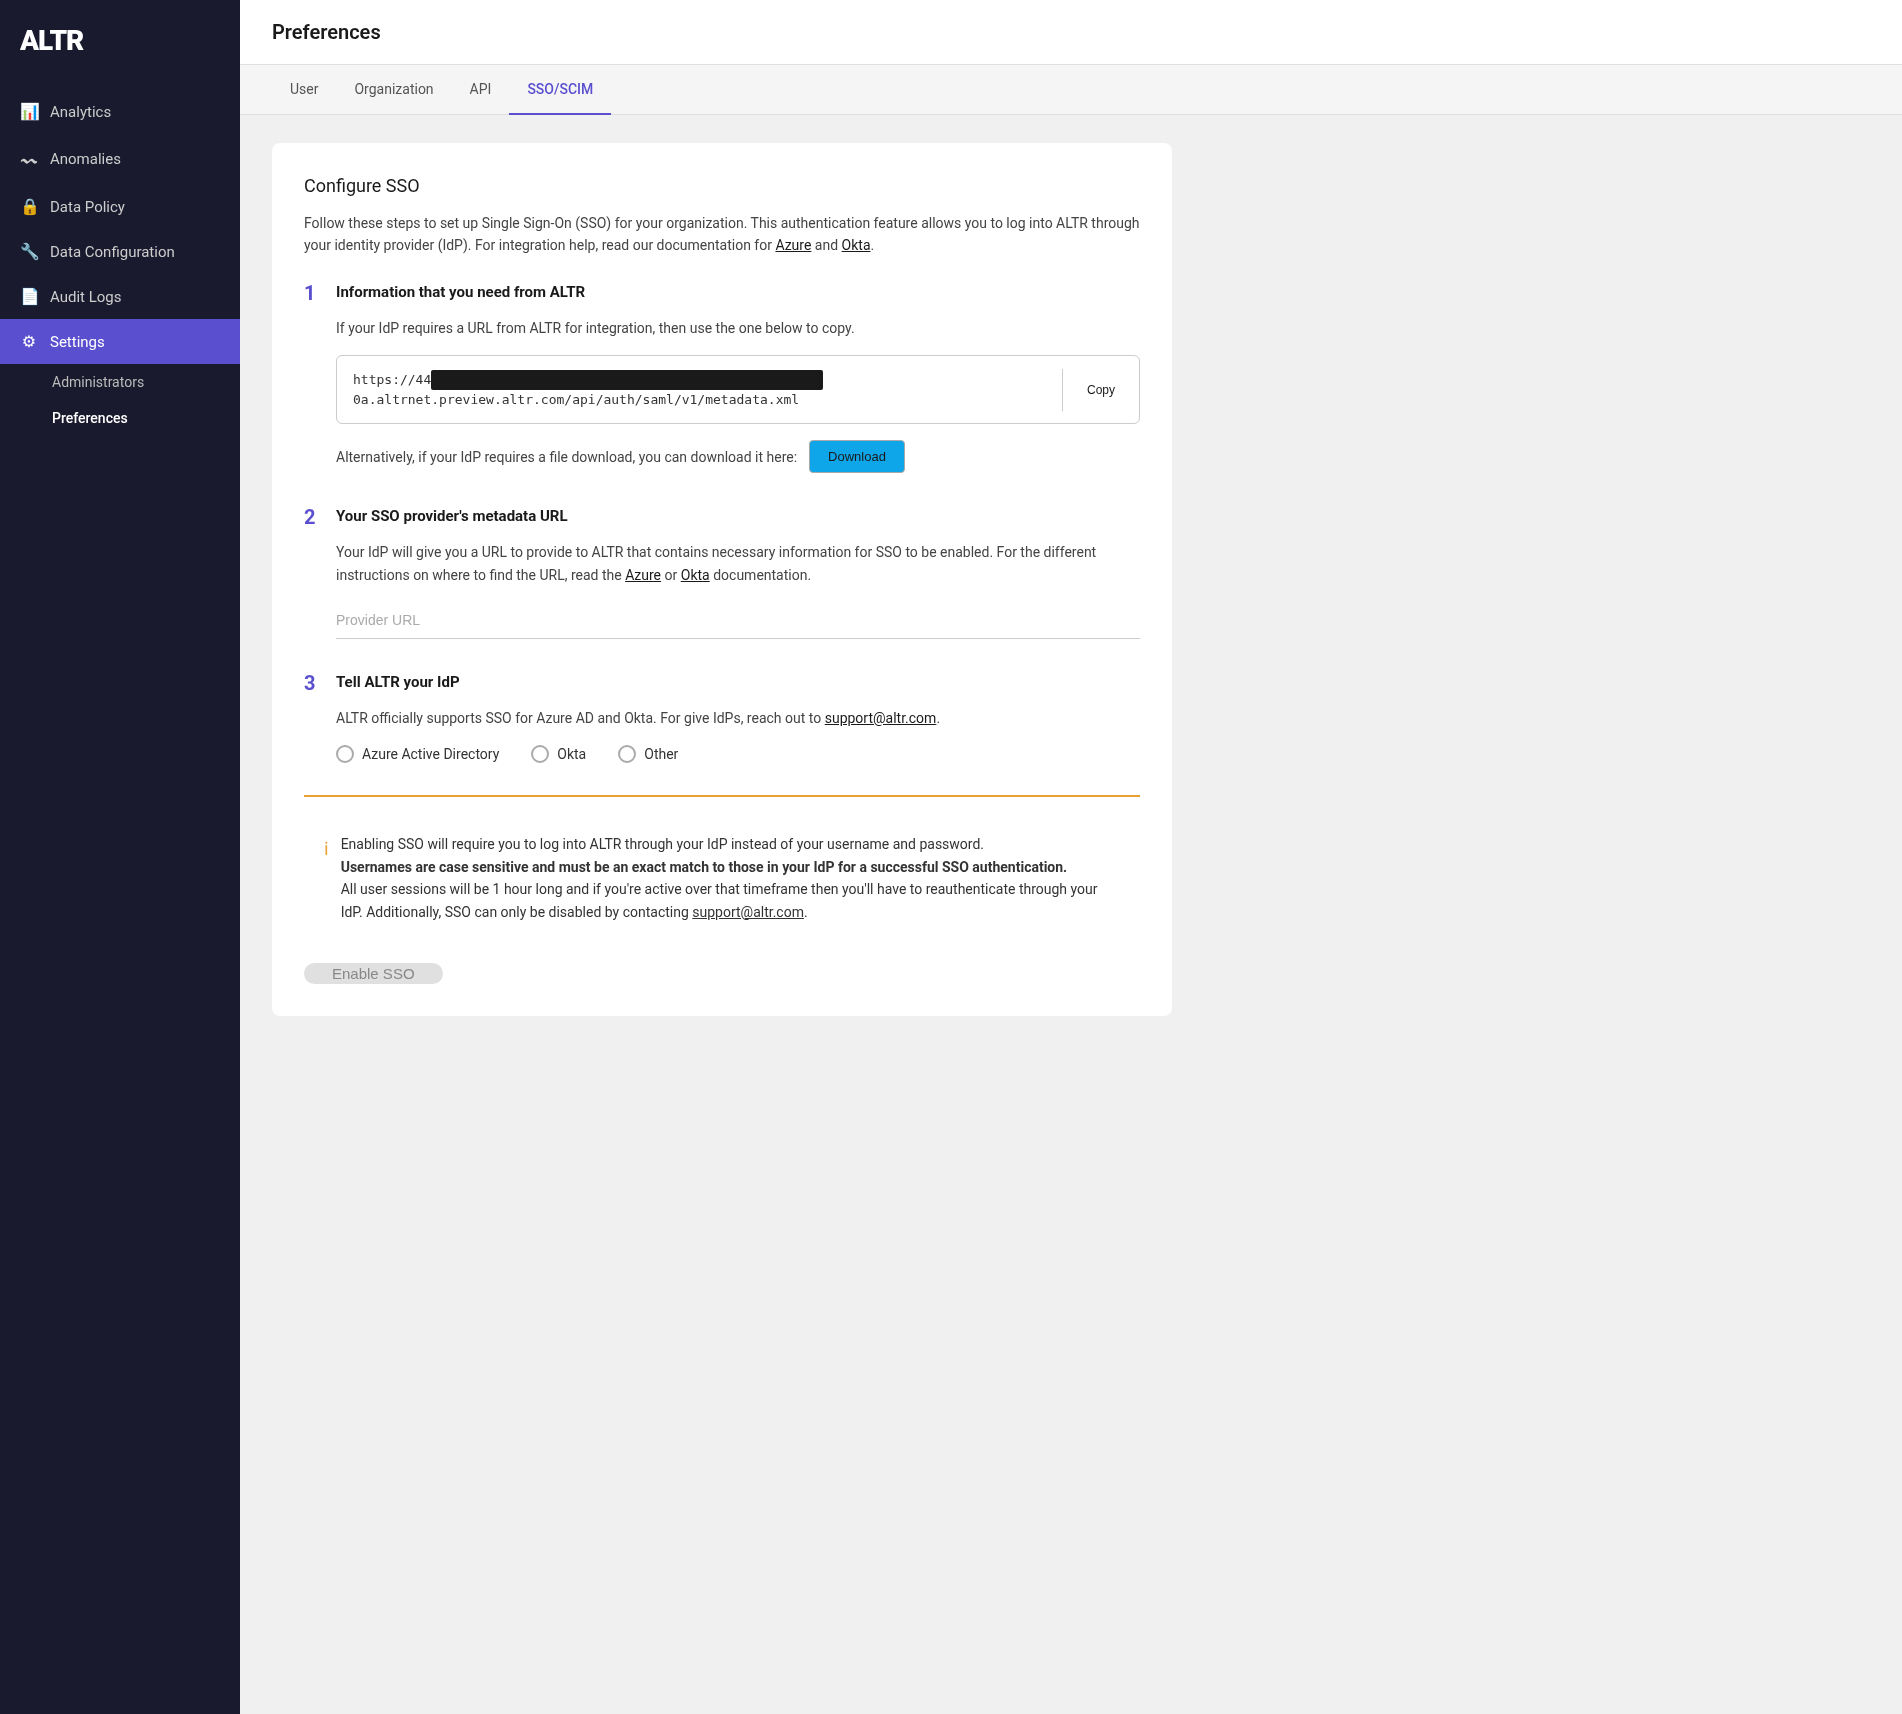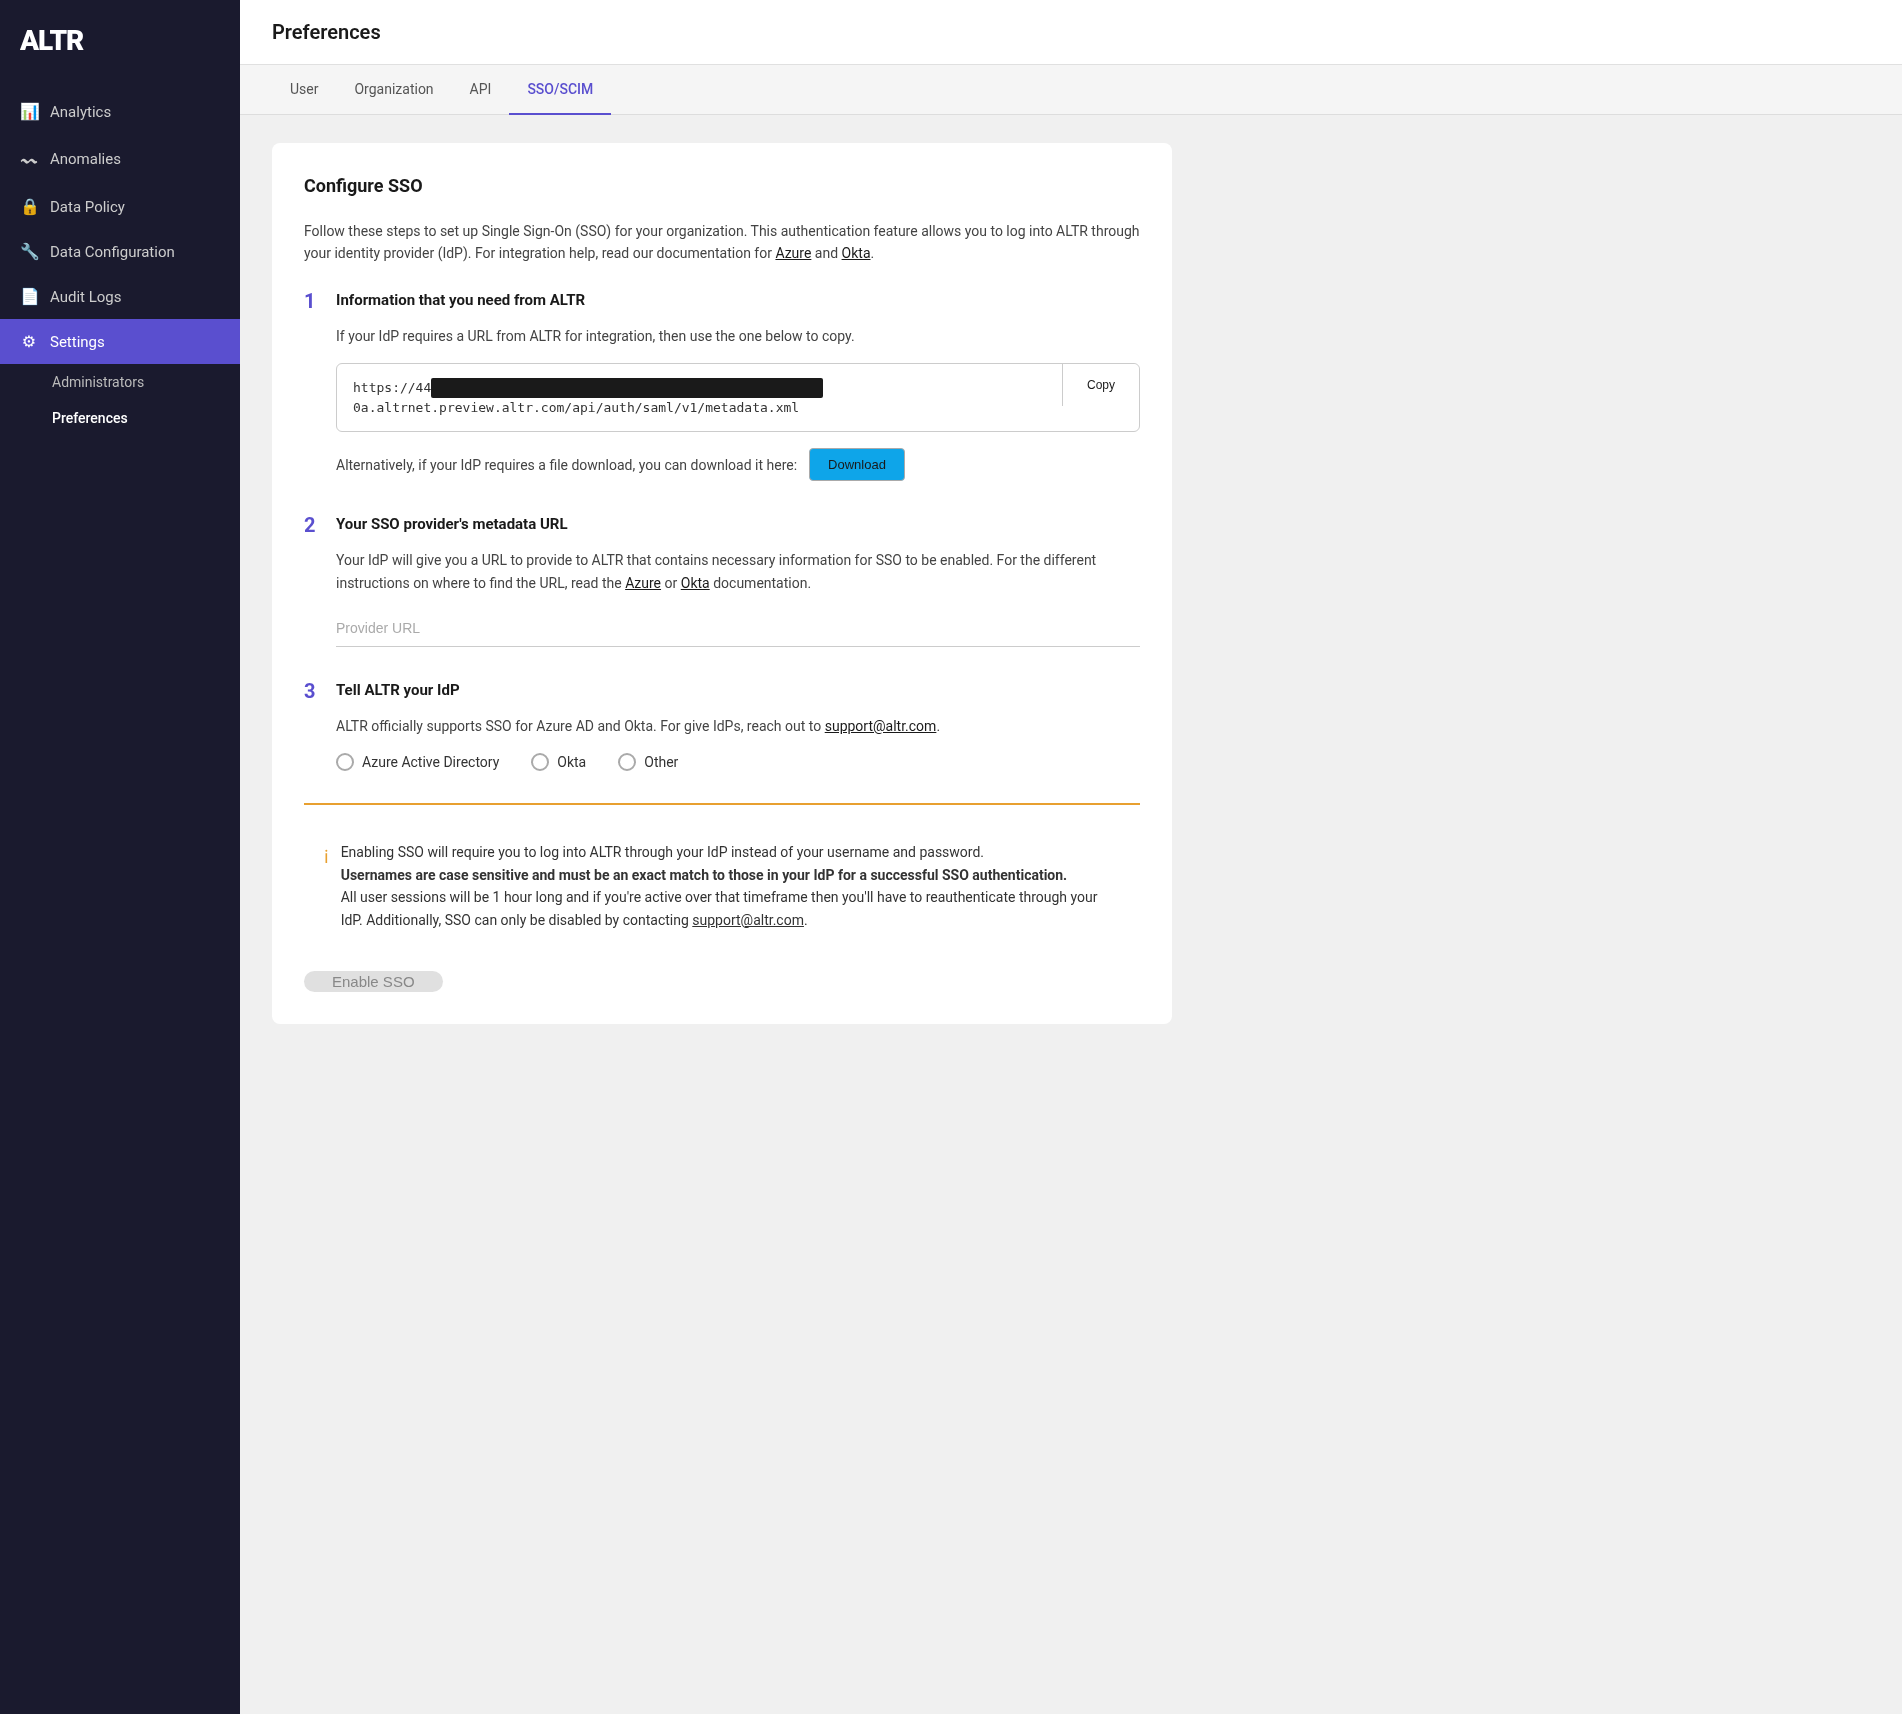--- a/index.html
+++ b/index.html
@@ -103,23 +103,23 @@
     .card {
       background: #fff;
       border-radius: 8px;
       padding: 32px;
       max-width: 900px;
     }
 
     
     .section-title {
       font-size: 18px;
-      font-weight: 700;
-      color: #1a1a1a;
-      margin-bottom: 24px;
+      font-weight: 400;
+      color: #1a1a1a;
+      margin-bottom: 16px;
     }
     .section-desc {
       font-size: 14px;
       color: #444;
       line-height: 1.6;
       margin-bottom: 24px;
     }
     .section-desc a {
       color: #1a1a1a;
       text-decoration: underline;
@@ -158,20 +158,21 @@
     .step-desc a {
       color: #1a1a1a;
       text-decoration: underline;
     }
 
     
     .url-box {
       border: 1px solid #ccc;
       border-radius: 6px;
       display: flex;
+      align-items: center;
       justify-content: space-between;
       padding: 0 0 0 16px;
       margin-bottom: 16px;
       background: #fff;
     }
     .url-text {
       font-family: monospace;
       font-size: 13px;
       color: #333;
       flex: 1;

